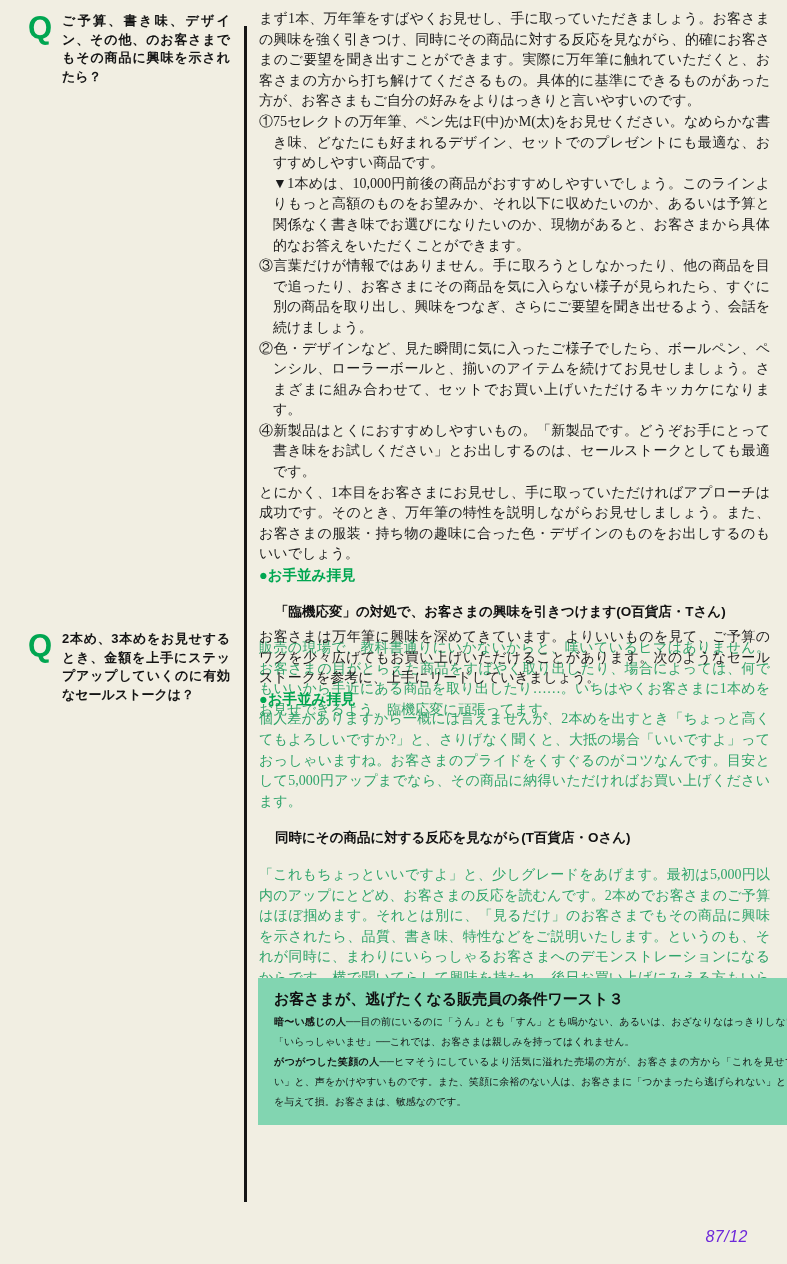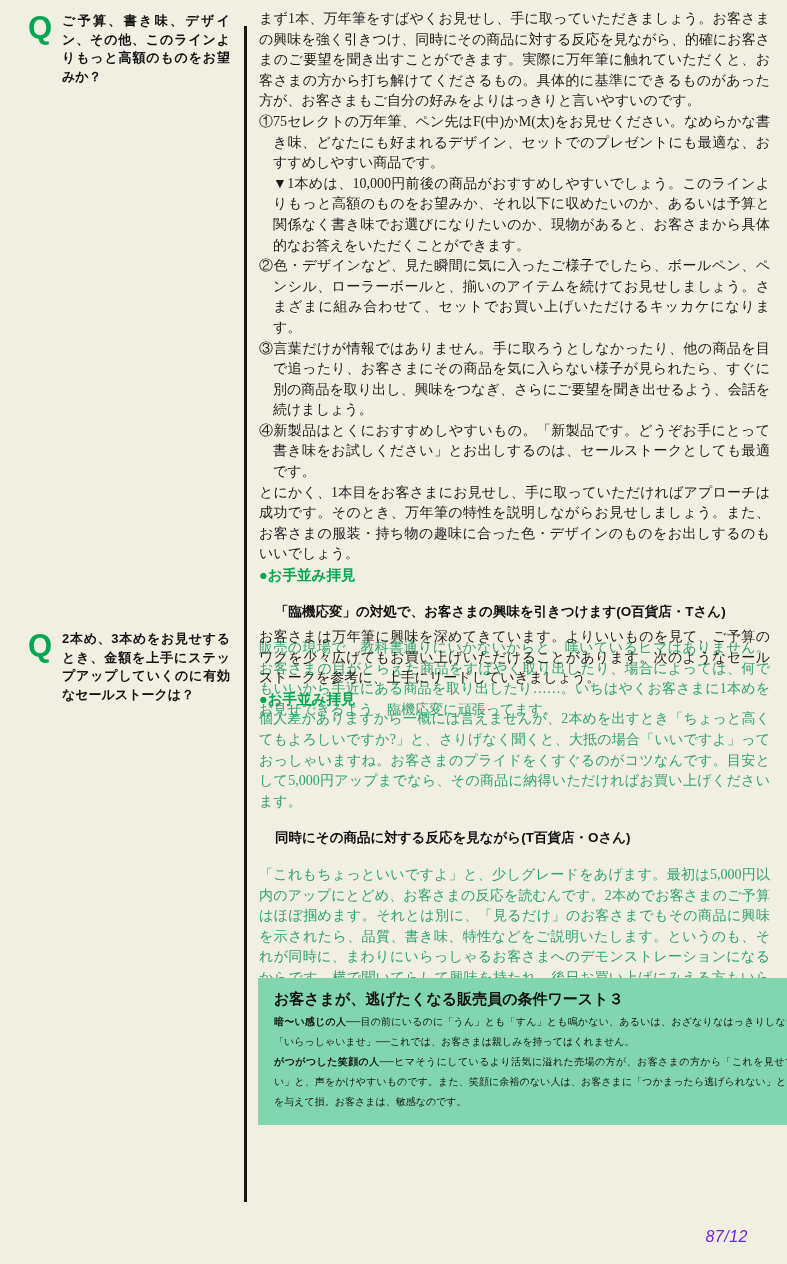--- a/index.html
+++ b/index.html
@@ -104,37 +104,37 @@
   }
 </style>
 </head>
 <body>
 
 <div class="page">
 
   <aside class="sidebar">
     <div class="qblock q1">
       <span class="q-icon">Q</span>
-      <p class="q-text">ご予算、書き味、デザイン、その他、このラインよりもっと高額のものをお望みか？</p>
+      <p class="q-text">ご予算、書き味、デザイン、その他、のお客さまでもその商品に興味を示されたら？</p>
     </div>
     <div class="qblock q2">
       <span class="q-icon">Q</span>
       <p class="q-text">2本め、3本めをお見せするとき、金額を上手にステップアップしていくのに有効なセールストークは？</p>
     </div>
   </aside>
 
   <div class="divider"></div>
 
   <main class="main">
     <section class="section" id="section-0">
         <p class="para">まず1本、万年筆をすばやくお見せし、手に取っていただきましょう。お客さまの興味を強く引きつけ、同時にその商品に対する反応を見ながら、的確にお客さまのご要望を聞き出すことができます。実際に万年筆に触れていただくと、お客さまの方から打ち解けてくださるもの。具体的に基準にできるものがあった方が、お客さまもご自分の好みをよりはっきりと言いやすいのです。</p>
         <p class="para num-item">①75セレクトの万年筆、ペン先はF(中)かM(太)をお見せください。なめらかな書き味、どなたにも好まれるデザイン、セットでのプレゼントにも最適な、おすすめしやすい商品です。</p>
         <p class="para tri-item">▼1本めは、10,000円前後の商品がおすすめしやすいでしょう。このラインよりもっと高額のものをお望みか、それ以下に収めたいのか、あるいは予算と関係なく書き味でお選びになりたいのか、現物があると、お客さまから具体的なお答えをいただくことができます。</p>
+        <p class="para num-item">③言葉だけが情報ではありません。手に取ろうとしなかったり、他の商品を目で追ったり、お客さまにその商品を気に入らない様子が見られたら、すぐに別の商品を取り出し、興味をつなぎ、さらにご要望を聞き出せるよう、会話を続けましょう。</p>
         <p class="para num-item">②色・デザインなど、見た瞬間に気に入ったご様子でしたら、ボールペン、ペンシル、ローラーボールと、揃いのアイテムを続けてお見せしましょう。さまざまに組み合わせて、セットでお買い上げいただけるキッカケになります。</p>
-        <p class="para num-item">③言葉だけが情報ではありません。手に取ろうとしなかったり、他の商品を目で追ったり、お客さまにその商品を気に入らない様子が見られたら、すぐに別の商品を取り出し、興味をつなぎ、さらにご要望を聞き出せるよう、会話を続けましょう。</p>
         <p class="para num-item">④新製品はとくにおすすめしやすいもの。「新製品です。どうぞお手にとって書き味をお試しください」とお出しするのは、セールストークとしても最適です。</p>
         <p class="para">とにかく、1本目をお客さまにお見せし、手に取っていただければアプローチは成功です。そのとき、万年筆の特性を説明しながらお見せしましょう。また、お客さまの服装・持ち物の趣味に合った色・デザインのものをお出しするのもいいでしょう。</p>
         <p class="green-head">●お手並み拝見</p>
         <p class="quote-head">「臨機応変」の対処で、お客さまの興味を引きつけます(O百貨店・Tさん)</p>
         <p class="para green-para">販売の現場で、教科書通りにいかないからと、嘆いているヒマはありません。お客さまの目がとらえた商品をすばやく取り出したり、場合によっては、何でもいいから手近にある商品を取り出したり……。いちはやくお客さまに1本めをお見せできるよう、臨機応変に頑張ってます。</p>
       </section>
     <section class="section" id="section-1">
         <p class="para">お客さまは万年筆に興味を深めてきています。よりいいものを見て、ご予算のワクを少々広げてもお買い上げいただけることがあります。次のようなセールストークを参考に、上手にリードしていきましょう。</p>
         <p class="green-head">●お手並み拝見</p>
         <p class="para green-para">個人差がありますから一概には言えませんが、2本めを出すとき「ちょっと高くてもよろしいですか?」と、さりげなく聞くと、大抵の場合「いいですよ」っておっしゃいますね。お客さまのプライドをくすぐるのがコツなんです。目安として5,000円アップまでなら、その商品に納得いただければお買い上げくださいます。</p>

